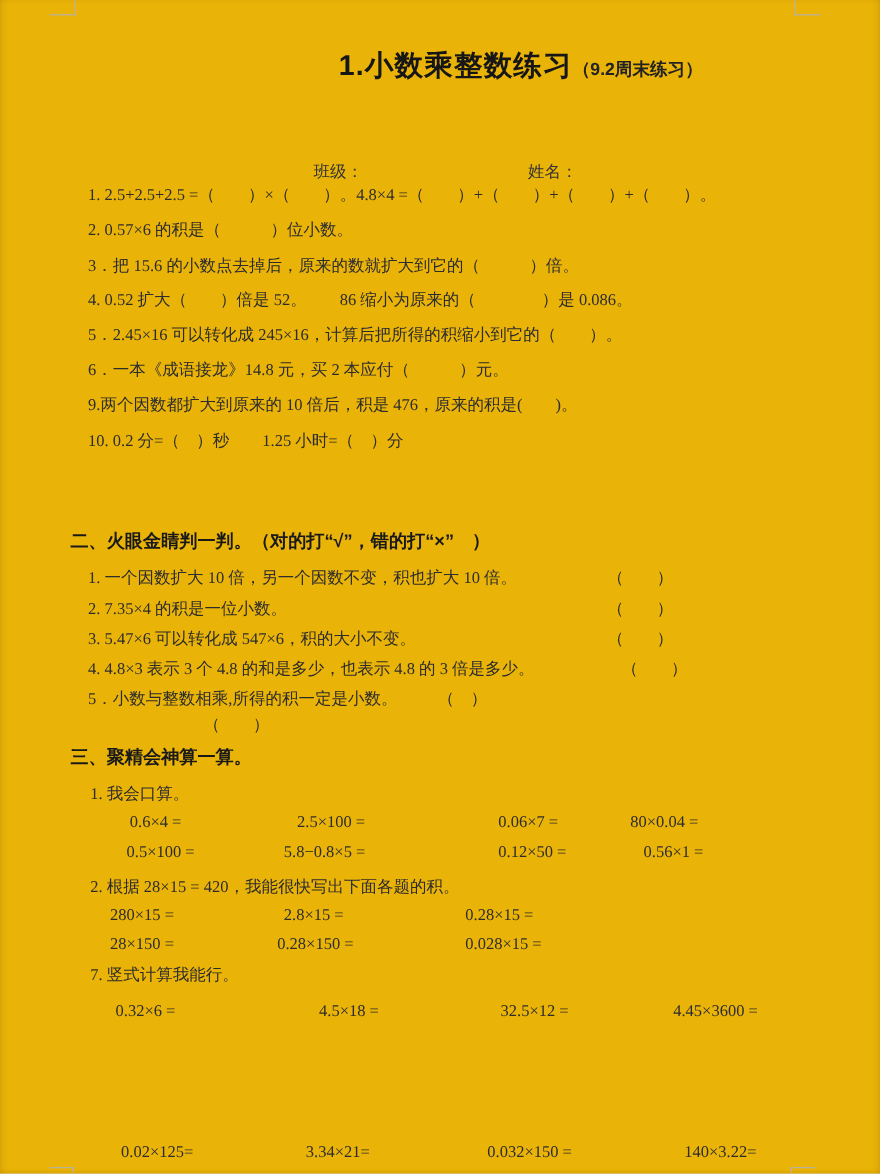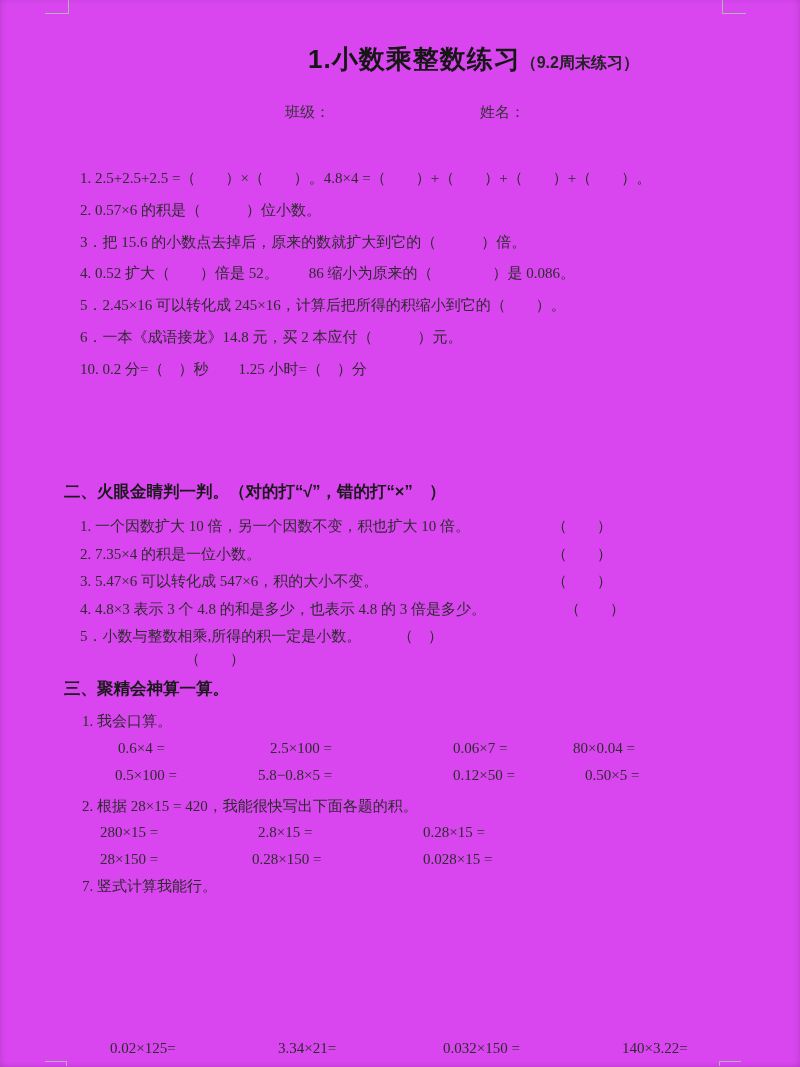--- a/index.html
+++ b/index.html
@@ -1,35 +1,35 @@
 <!DOCTYPE html>
 <html lang="zh"><head>
 <meta charset="utf-8">
 <style>
   html,body{margin:0;padding:0;background:#e8e8e8;}
   .page{
     position:relative;
     width:800px;height:1067px;
     margin:0 auto;
-    background:#d946ef;
+    background:#eab308;
     box-shadow:inset 4px 0 8px -4px rgba(0,0,0,.14), inset -4px 0 8px -4px rgba(0,0,0,.14), inset 0 -3px 6px -3px rgba(0,0,0,.08);
     font-family:"Liberation Serif","DejaVu Serif",serif;
     color:#2c2c2c;
     overflow:hidden;
   }
   .mark{position:absolute;}
   .mark.tl{left:45px;top:0;width:23px;height:13px;border-right:1px solid #b3b3b3;border-bottom:1px solid #b3b3b3;}
   .mark.tr{left:722px;top:0;width:23px;height:13px;border-left:1px solid #b3b3b3;border-bottom:1px solid #b3b3b3;}
   .mark.bl{left:45px;bottom:1px;width:21px;height:4px;border-right:1px solid #b3b3b3;border-top:1px solid #b3b3b3;}
   .mark.br{left:719px;bottom:1px;width:21px;height:4px;border-left:1px solid #b3b3b3;border-top:1px solid #b3b3b3;}
   .title{position:absolute;top:42px;left:308px;white-space:nowrap;}
   .title-main{font-family:"Liberation Sans","DejaVu Sans",sans-serif;font-weight:700;font-size:26px;color:#161616;letter-spacing:1px;}
   .title-sub{font-family:"Liberation Sans","DejaVu Sans",sans-serif;font-weight:700;font-size:16px;color:#222;}
   .meta{position:absolute;top:103px;left:0;width:100%;height:22px;font-size:15px;color:#333;}
-  .meta span{position:absolute;white-space:nowrap;}
+  .meta span{position:absolute;white-space:nowrap;margin-top:44px;}
   .h1{position:absolute;left:64px;white-space:nowrap;
       font-family:"Liberation Sans","DejaVu Sans",sans-serif;
       font-weight:700;font-size:16.5px;color:#191919;}
   .s1-items{position:absolute;top:163px;left:80px;width:700px;}
   .s1-line{height:31.8px;line-height:31.8px;white-space:nowrap;font-size:15px;}
   .s2-items{position:absolute;top:513px;left:80px;width:690px;}
   .s2-line{position:relative;height:27.6px;line-height:27.6px;white-space:nowrap;font-size:15px;}
   .s2-line .pp{position:absolute;top:0;}
   .pp1{left:472px;} .pp4{left:485px;} .pp5{left:318px;}
   .line{position:absolute;white-space:nowrap;font-size:15px;}
@@ -56,20 +56,21 @@
   </div>
 
 
   <div class="s1-items">
     <div class="s1-line">1.  2.5+2.5+2.5 =（　　）×（　　）。4.8×4 =（　　）+（　　）+（　　）+（　　）。</div>
     <div class="s1-line">2.  0.57×6 的积是（　　　）位小数。</div>
     <div class="s1-line">3．把 15.6 的小数点去掉后，原来的数就扩大到它的（　　　）倍。</div>
     <div class="s1-line">4.  0.52 扩大（　　）倍是 52。　　86 缩小为原来的（　　　　）是 0.086。</div>
     <div class="s1-line">5．2.45×16 可以转化成 245×16，计算后把所得的积缩小到它的（　　）。</div>
     <div class="s1-line">6．一本《成语接龙》14.8 元，买 2 本应付（　　　）元。</div>
+    <div class="s1-line">9.两个因数都扩大到原来的 10 倍后，积是 476，原来的积是(　　)。</div>
     <div class="s1-line">10.  0.2 分=（　）秒　　1.25 小时=（　）分</div>
   </div>
 
   <div class="h1" style="top:481px">二、火眼金睛判一判。（对的打“√”，错的打“×”　）</div>
 
   <div class="s2-items">
     <div class="s2-line">
       <span>1.  一个因数扩大 10 倍，另一个因数不变，积也扩大 10 倍。</span>
       <span class="pp pp1">（　　）</span>
     </div>
@@ -99,36 +100,42 @@
   <div class="row" style="top:740px">
     <span class="cell" style="left:118px">0.6×4 =</span>
     <span class="cell" style="left:270px">2.5×100 =</span>
     <span class="cell" style="left:453px">0.06×7 =</span>
     <span class="cell" style="left:573px">80×0.04 =</span>
   </div>
   <div class="row" style="top:767px">
     <span class="cell" style="left:115px">0.5×100 =</span>
     <span class="cell" style="left:258px">5.8−0.8×5 =</span>
     <span class="cell" style="left:453px">0.12×50 =</span>
-    <span class="cell" style="left:585px">0.50×5 =</span>
+    <span class="cell" style="left:585px">0.56×1 =</span>
   </div>
 
   <div class="line" style="top:797px;left:82px">2.  根据 28×15 = 420，我能很快写出下面各题的积。</div>
   <div class="row" style="top:824px">
     <span class="cell" style="left:100px">280×15 =</span>
     <span class="cell" style="left:258px">2.8×15 =</span>
     <span class="cell" style="left:423px">0.28×15 =</span>
   </div>
   <div class="row" style="top:851px">
     <span class="cell" style="left:100px">28×150 =</span>
     <span class="cell" style="left:252px">0.28×150 =</span>
     <span class="cell" style="left:423px">0.028×15 =</span>
   </div>
 
   <div class="line" style="top:877px;left:82px">7.  竖式计算我能行。</div>
+  <div class="row" style="top:912px">
+    <span class="cell" style="left:105px">0.32×6 =</span>
+    <span class="cell" style="left:290px">4.5×18 =</span>
+    <span class="cell" style="left:455px">32.5×12 =</span>
+    <span class="cell" style="left:612px">4.45×3600 =</span>
+  </div>
   <div class="row" style="top:1040px">
     <span class="cell" style="left:110px">0.02×125=</span>
     <span class="cell" style="left:278px">3.34×21=</span>
     <span class="cell" style="left:443px">0.032×150 =</span>
     <span class="cell" style="left:622px">140×3.22=</span>
   </div>
 
 </div>
 
 </body></html>

